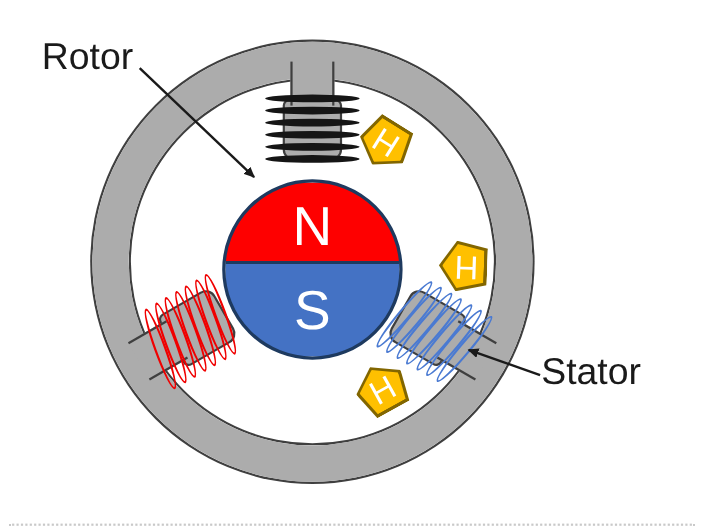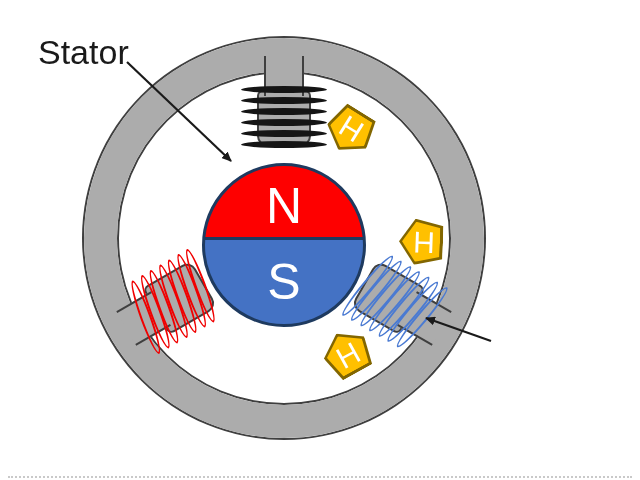--- a/index.html
+++ b/index.html
@@ -157,17 +157,18 @@
   <svg class="arrows" width="640" height="480">
     <defs>
       <marker id="ah" markerWidth="11" markerHeight="9" refX="9" refY="4.5" orient="auto" markerUnits="userSpaceOnUse">
         <path d="M0,0 L10,4.5 L0,9 z" fill="#1a1a1a"></path>
       </marker>
     </defs>
     <line x1="127" y1="62" x2="231" y2="161" stroke="#1a1a1a" stroke-width="2.2" marker-end="url(#ah)"></line>
     <line x1="491" y1="341" x2="426" y2="318" stroke="#1a1a1a" stroke-width="2.2" marker-end="url(#ah)"></line>
   </svg>
 
-  <div class="callout label-rotor">Stator</div>
+  <div class="callout label-rotor">Rotor</div>
+  <div class="callout label-stator">Stator</div>
 
   <div class="slide-edge"></div>
 
 </div>
 
 </body></html>

